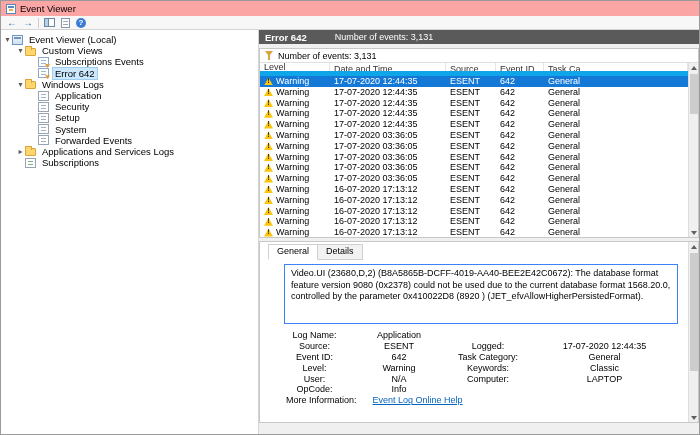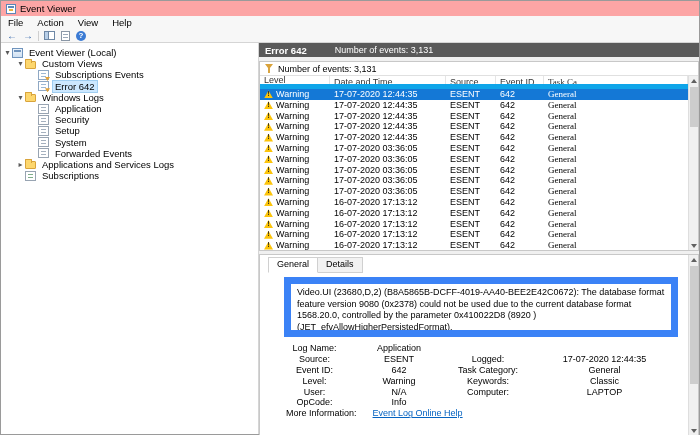--- a/index.html
+++ b/index.html
@@ -63,21 +63,21 @@
   .table-main{flex:1;display:flex;flex-direction:column;min-width:0;}
   .table-header{height:13px;flex:none;display:flex;border-bottom:5px solid #0ea5e9;background:#fff;}
   .th{font-size:9px;color:#333;padding:0 4px;line-height:13px;border-right:1px solid #e5e5e5;overflow:hidden;white-space:nowrap;}
   .table-body{flex:1;overflow:hidden;}
   .table-row{display:flex;height:10.8px;align-items:center;cursor:default;}
   .td{font-size:9px;line-height:10.8px;padding:0 4px;overflow:hidden;white-space:nowrap;flex:none;}
   .c-level{width:70px;flex:none;display:flex;align-items:center;gap:3px;}
   .c-date{width:116px;flex:none;}
   .c-source{width:50px;flex:none;}
   .c-eid{width:48px;flex:none;}
-  .c-task{flex:1 1 auto;min-width:0;font-family:Liberation Serif, serif;}
+  .c-task{flex:1 1 auto;min-width:0;}
   .table-row.selected{background:#1478d6;color:#fff;}
   .warn{position:relative;width:9px;height:8px;flex:none;background:#fcc40a;clip-path:polygon(50% 0,100% 100%,0 100%);}
   .warn::after{content:"!";position:absolute;left:50%;transform:translateX(-50%);bottom:-1.5px;font-size:6.5px;font-weight:bold;color:#1a1a1a;}
 
   .v-scrollbar{width:10px;flex:none;background:#f0f0f0;border-left:1px solid #dedede;display:flex;flex-direction:column;align-items:center;}
   .sb-arrow{width:10px;height:10px;flex:none;position:relative;}
   .sb-arrow.up::before{content:"";position:absolute;left:2px;top:3px;border:3px solid transparent;border-bottom:4px solid #606060;border-top:none;}
   .sb-arrow.down::before{content:"";position:absolute;left:2px;top:4px;border:3px solid transparent;border-top:4px solid #606060;border-bottom:none;}
   .sb-track{flex:1;width:10px;position:relative;}
   .sb-thumb{position:absolute;left:1px;right:1px;background:#cdcdcd;}
@@ -89,43 +89,37 @@
   .detail-header{height:13px;flex:none;background:#5a5a5a;color:#fff;display:flex;align-items:center;padding:0 6px;}
   .detail-header .hdr-title{font-size:9px;}
   .close-x{margin-left:auto;width:10px;height:10px;position:relative;cursor:default;}
   .close-x::before{content:"\2715";position:absolute;right:0;top:0;font-size:8px;line-height:10px;color:#fff;}
   .detail-zone{flex:1;display:flex;min-height:0;}
   .detail-body{flex:1;min-width:0;padding:2px 0 0 8px;background:#fff;}
   .tabs{display:flex;height:15px;align-items:flex-end;margin-top:1px;}
   .tab{font-size:9px;padding:1px 8px 2px 8px;border:1px solid #d0d0d0;background:#f2f2f2;line-height:11px;cursor:default;}
   .tab + .tab{margin-left:-1px;}
   .tab.active{background:#fff;border-bottom-color:#fff;position:relative;z-index:1;}
-  .message-box{margin:4px 0 0 16px;width:394px;height:60px;border:7px solid #3b82f6;background:#fff;padding:3px 6px;font-size:9px;line-height:11.5px;overflow:hidden;}
+  .message-box{margin:4px 0 0 16px;width:394px;height:60px;border:1px solid #3b82f6;background:#fff;padding:3px 6px;font-size:9px;line-height:11.5px;overflow:hidden;}
   .fields{margin:6px 0 0 18px;text-align:center;}
   .field-row{display:grid;grid-template-columns:57px 112px 66px 1fr;height:10.9px;line-height:10.9px;font-size:9px;white-space:nowrap;}
   .field-row.flow{display:flex;gap:16px;}
   .f-label,.f-label2{overflow:visible;}
   .f-value.link{color:#0563c1;text-decoration:underline;cursor:pointer;}
 </style>
 </head>
 <body>
 
 <div class="window">
 
   <div class="titlebar">
     <span class="app-icon"></span>
     <span>Event Viewer</span>
   </div>
 
-  <div class="menubar">
-    <span class="menu-item">File</span>
-    <span class="menu-item">Action</span>
-    <span class="menu-item">View</span>
-    <span class="menu-item">Help</span>
-  </div>
 
   <div class="toolbar">
     <span class="tb-icon arrow-back"></span>
     <span class="tb-icon arrow-fwd"></span>
     <span class="tb-sep"></span>
     <span class="tb-icon">
         <span class="tree-toggle-icon"></span>
       </span>
     <span class="tb-icon">
         <span class="doc2-icon"></span>

